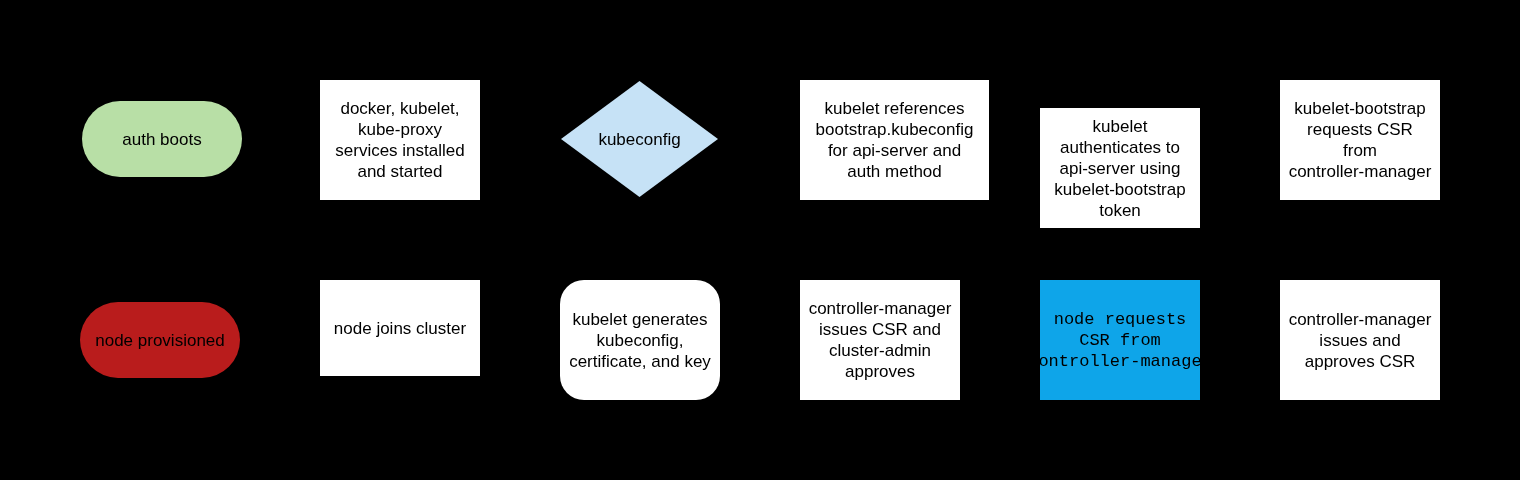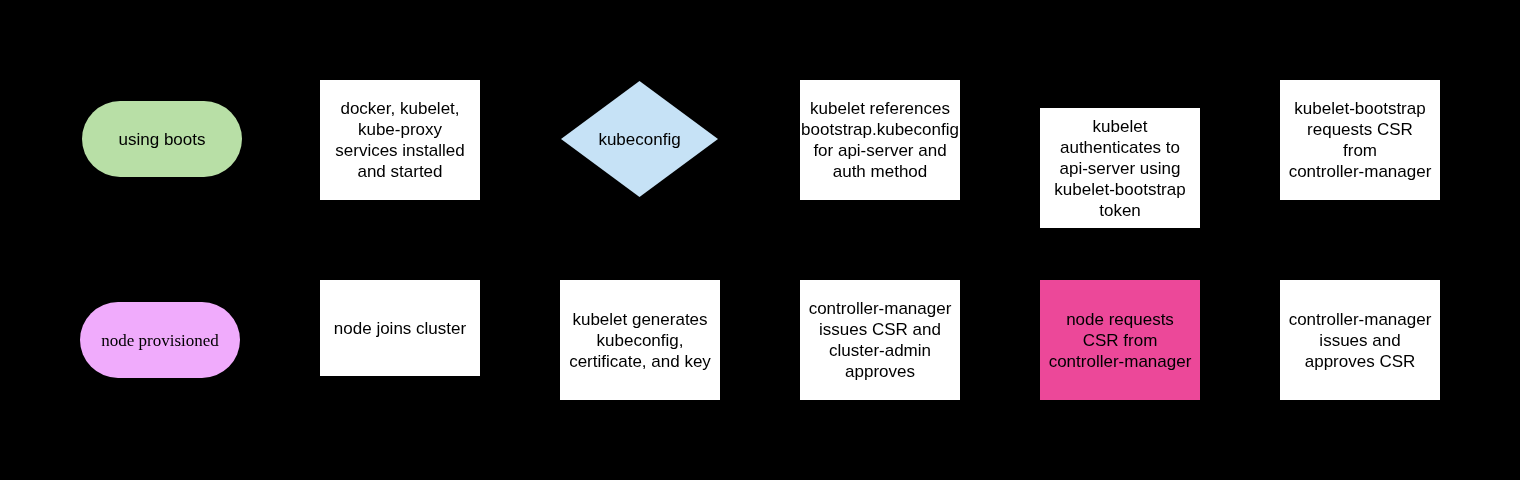--- a/index.html
+++ b/index.html
@@ -54,35 +54,35 @@
   #n9  { left: 800px;  top: 280px; width: 160px; height: 120px; }
   #n10 { left: 1040px; top: 280px; width: 160px; height: 120px; }
   #n11 { left: 1280px; top: 280px; width: 160px; height: 120px; }
 </style>
 </head>
 <body>
 
 <div class="canvas" style="background-color: rgb(0, 0, 0);">
 
   <div id="n0" class="node shape-terminal" style="background-color: rgb(184, 223, 166);">
-    <div class="node-label">using boots</div>
+    <div class="node-label">auth boots</div>
   </div>
 
   <div id="n2" class="node shape-decision" style="background-color: rgb(198, 226, 246);">
     <div class="node-label">kubeconfig</div>
   </div>
 
   <div id="n1" class="node shape-process" style="background-color: rgb(255, 255, 255);">
     <div class="node-label">docker, kubelet,
 kube-proxy
 services installed
 and started</div>
   </div>
 
-  <div id="n3" class="node shape-process" style="background-color: rgb(255, 255, 255);">
+  <div id="n3" class="node shape-process" style="background-color: rgb(255, 255, 255); padding-left: 29px;">
     <div class="node-label">kubelet references
 bootstrap.kubeconfig
 for api-server and
 auth method</div>
   </div>
 
   <div id="n4" class="node shape-process" style="background-color: rgb(255, 255, 255);">
     <div class="node-label">kubelet
 authenticates to
 api-server using
@@ -90,42 +90,42 @@
 token</div>
   </div>
 
   <div id="n5" class="node shape-process" style="background-color: rgb(255, 255, 255);">
     <div class="node-label">kubelet-bootstrap
 requests CSR
 from
 controller-manager</div>
   </div>
 
-  <div id="n6" class="node shape-terminal" style="background-color: #f0abfc; font-family: Liberation Serif, serif;">
+  <div id="n6" class="node shape-terminal" style="background-color: #b91c1c;">
     <div class="node-label">node provisioned</div>
   </div>
 
   <div id="n7" class="node shape-process" style="background-color: rgb(255, 255, 255);">
     <div class="node-label">node joins cluster</div>
   </div>
 
-  <div id="n8" class="node shape-process" style="background-color: rgb(255, 255, 255);">
+  <div id="n8" class="node shape-process" style="background-color: rgb(255, 255, 255); border-radius: 24px;">
     <div class="node-label">kubelet generates
 kubeconfig,
 certificate, and key</div>
   </div>
 
   <div id="n9" class="node shape-process" style="background-color: rgb(255, 255, 255);">
     <div class="node-label">controller-manager
 issues CSR and
 cluster-admin
 approves</div>
   </div>
 
-  <div id="n10" class="node shape-process" style="background-color: #ec4899;">
+  <div id="n10" class="node shape-process" style="background-color: #0ea5e9; font-family: Liberation Mono, monospace;">
     <div class="node-label">node requests
 CSR from
 controller-manager</div>
   </div>
 
   <div id="n11" class="node shape-process" style="background-color: rgb(255, 255, 255);">
     <div class="node-label">controller-manager
 issues and
 approves CSR</div>
   </div>

